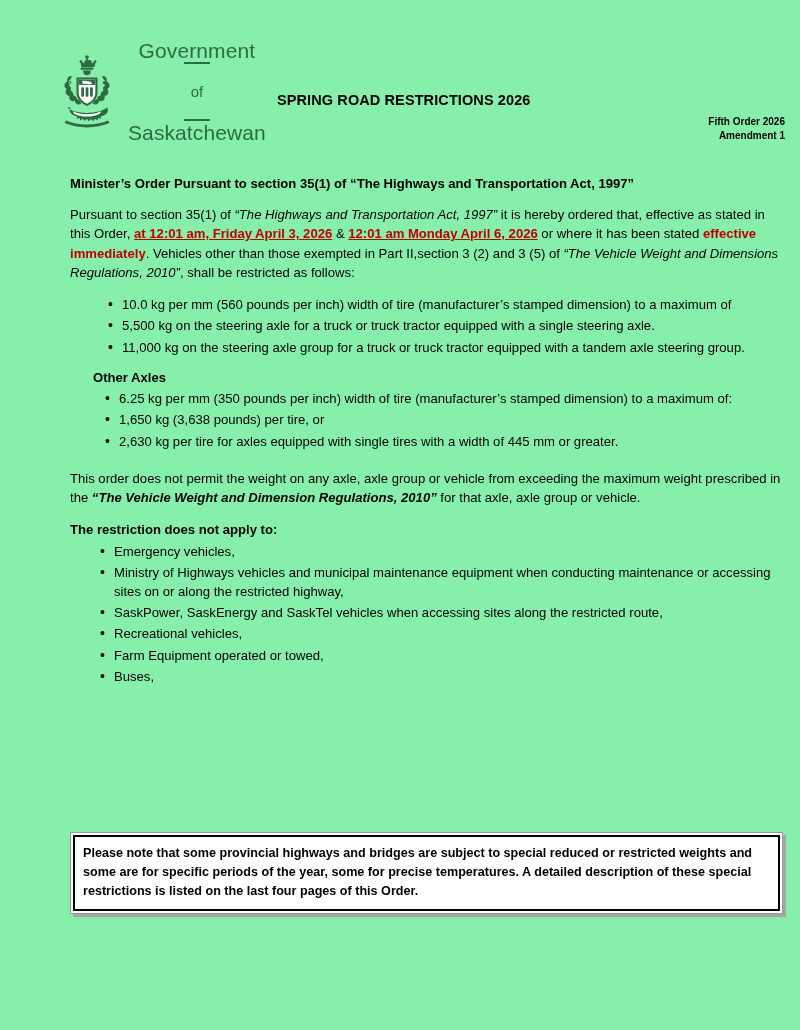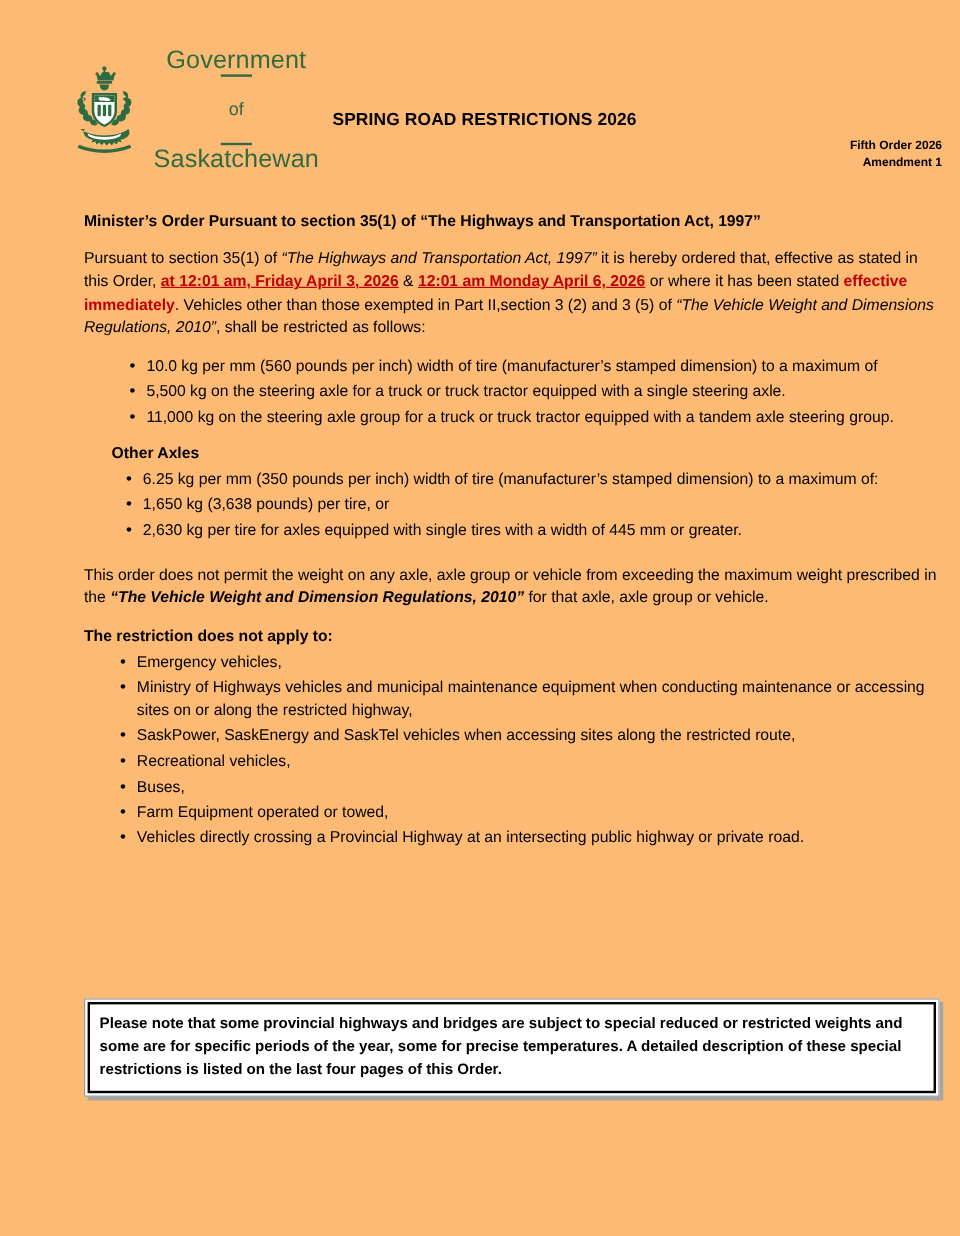--- a/index.html
+++ b/index.html
@@ -12,21 +12,21 @@
     height: 1030px;
     position: relative;
     font-family: "Liberation Sans", sans-serif;
     color: #000000;
     overflow: hidden;
   }
 
   .page {
     position: absolute;
     inset: 0;
-    background: #fdba74;
+    background: #86efac;
   }
 
   
   .header {
     position: absolute;
     left: 0;
     top: 0;
     width: 800px;
     height: 165px;
   }
@@ -268,23 +268,22 @@
     <p class="para">
       <span>This order does not permit the weight on any axle, axle group or vehicle from exceeding the maximum weight  prescribed in the </span><span class="bi">“The Vehicle Weight and Dimension Regulations, 2010”</span><span> for that axle, axle group or vehicle.</span>
     </p>
 
     <p class="sub-head">The restriction does not apply to:</p>
     <ul class="bullets exempt">
       <li>Emergency vehicles,</li>
       <li>Ministry of Highways vehicles and municipal maintenance equipment when conducting maintenance or accessing sites on or along the restricted highway,</li>
       <li>SaskPower, SaskEnergy and SaskTel vehicles when accessing sites along the restricted route,</li>
       <li>Recreational vehicles,</li>
+      <li>Farm Equipment operated or towed,</li>
       <li>Buses,</li>
-      <li>Farm Equipment operated or towed,</li>
-      <li>Vehicles directly crossing a Provincial Highway at an intersecting public highway or private road.</li>
     </ul>
   </div>
 
   <div class="note-wrap">
     <div class="note-outer">
       <div class="note-inner">
         <div class="note-text">Please note that some provincial highways and bridges are subject to special reduced or restricted weights and some are for specific periods of the year, some for precise temperatures.  A detailed description of these special restrictions is listed on the last four pages of this Order.</div>
       </div>
     </div>
   </div>

